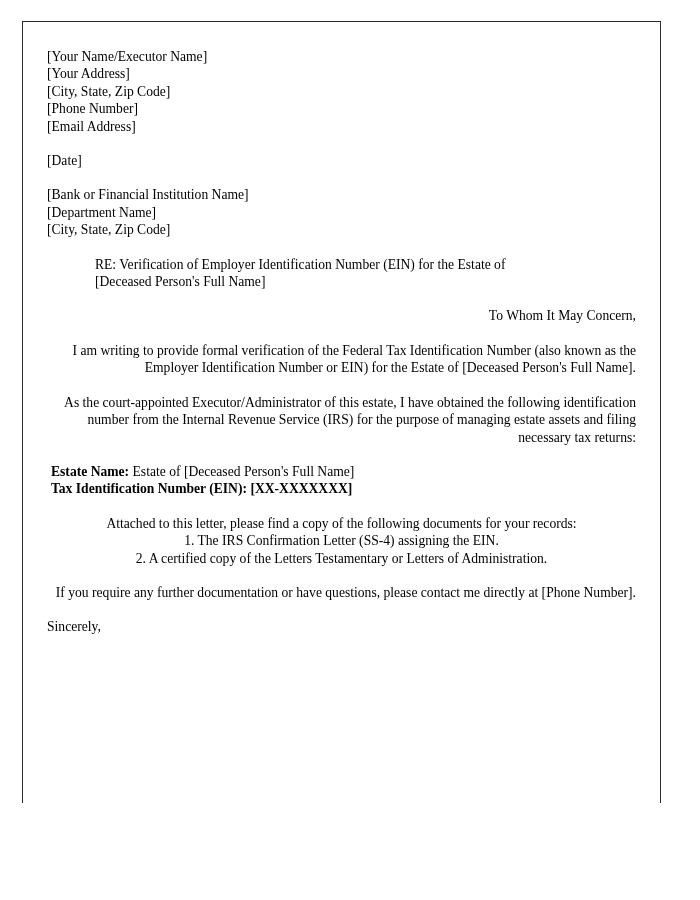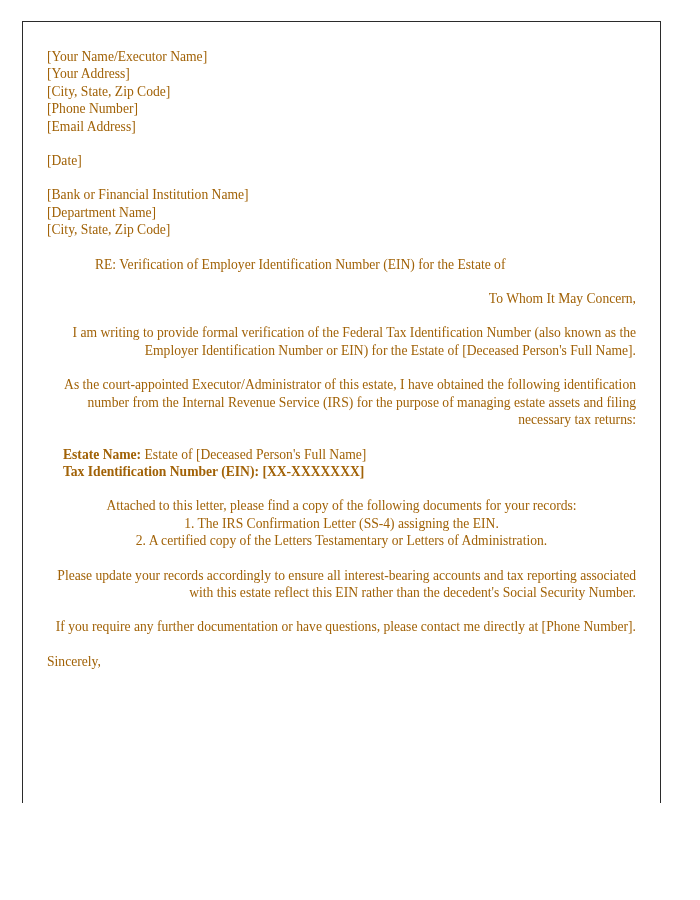--- a/index.html
+++ b/index.html
@@ -35,21 +35,21 @@
     background: #ffffff;
     overflow: hidden;
   }
   .letter-body {
     position: absolute;
     left: 24px;
     top: 26px;
     width: 589px;
     font-size: 13.6px;
     line-height: 17.4px;
-    color: #a16207;
+    color: #000000;
   }
   .block {
     margin: 0 0 17px 0;
   }
   .line {
     display: block;
     white-space: pre-wrap;
   }
   .para {
     margin: 0 0 17px 0;
@@ -58,21 +58,21 @@
   }
   .subject {
     font-weight: bold;
     margin: 0 0 17px 0;
   }
   .subject .line {
     font-weight: normal;
     margin-left: 48px;
   }
   .details {
-    margin: 0 0 17px 16px;
+    margin: 0 0 17px 4px;
   }
   .details .line {
     display: block;
   }
   .lbl {
     font-weight: bold;
   }
   .val {
     font-weight: normal;
   }
@@ -110,40 +110,40 @@
       </div>
 
       <div class="block">
         <span class="line">[Bank or Financial Institution Name]</span>
         <span class="line">[Department Name]</span>
         <span class="line">[City, State, Zip Code]</span>
       </div>
 
       <div class="subject">
         <span class="line">RE: Verification of Employer Identification Number (EIN) for the Estate of</span>
+        <span class="line">[Deceased Person's Full Name]</span>
       </div>
 
       <p class="para">To Whom It May Concern,</p>
 
       <p class="para">I am writing to provide formal verification of the Federal Tax Identification Number (also known as the Employer Identification Number or EIN) for the Estate of [Deceased Person's Full Name].</p>
 
       <p class="para">As the court-appointed Executor/Administrator of this estate, I have obtained the following identification number from the Internal Revenue Service (IRS) for the purpose of managing estate assets and filing necessary tax returns:</p>
 
       <div class="details">
         <span class="line"><span class="lbl">Estate Name:</span><span class="val"> </span><span class="val">Estate of [Deceased Person's Full Name]</span></span>
         <span class="line"><span class="lbl">Tax Identification Number (EIN):</span><span class="val strong"> </span><span class="val strong">[XX-XXXXXXX]</span></span>
       </div>
 
       <div class="listgroup">
         <span class="line">Attached to this letter, please find a copy of the following documents for your records:</span>
         <span class="line">1. The IRS Confirmation Letter (SS-4) assigning the EIN.</span>
         <span class="line">2. A certified copy of the Letters Testamentary or Letters of Administration.</span>
       </div>
 
-      <p class="para">Please update your records accordingly to ensure all interest-bearing accounts and tax reporting associated with this estate reflect this EIN rather than the decedent's Social Security Number.</p>
 
       <p class="para">If you require any further documentation or have questions, please contact me directly at [Phone Number].</p>
 
       <p class="closing">Sincerely,</p>
 
     </div>
   </div>
 </div>
 
 </body></html>

